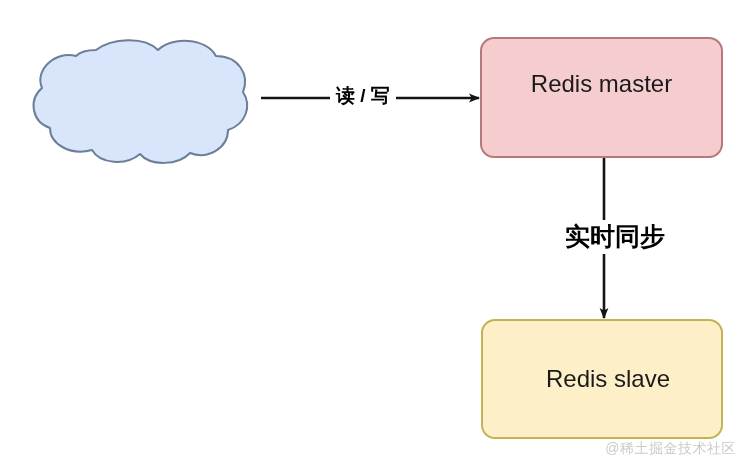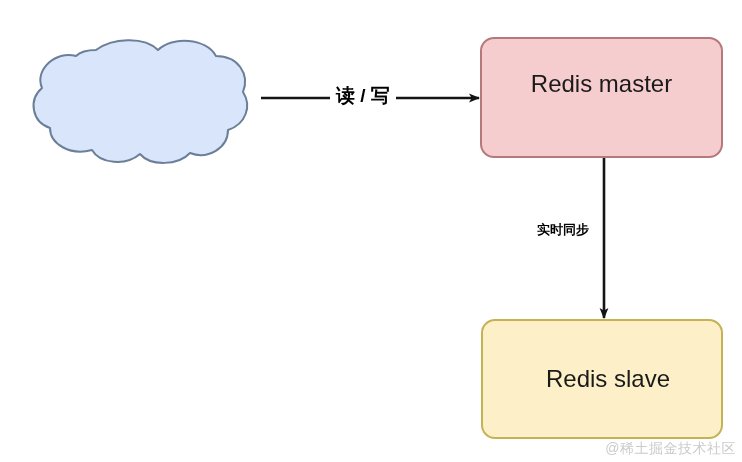--- a/index.html
+++ b/index.html
@@ -67,23 +67,23 @@
     background: #ffffff;
     line-height: 1.1;
   }
   #edge-label-rw {
     left: 330px;
     top: 84px;
     font-size: 19px;
     padding: 2px 6px;
   }
   #edge-label-sync {
-    left: 532px;
+    left: 560px;
     top: 220px;
-    font-size: 13px;
+    font-size: 25px;
     padding: 3px 5px;
   }
 
   
   #watermark {
     position: absolute;
     right: 6px;
     bottom: 4px;
     font-size: 14px;
     color: #cbcbcb;

